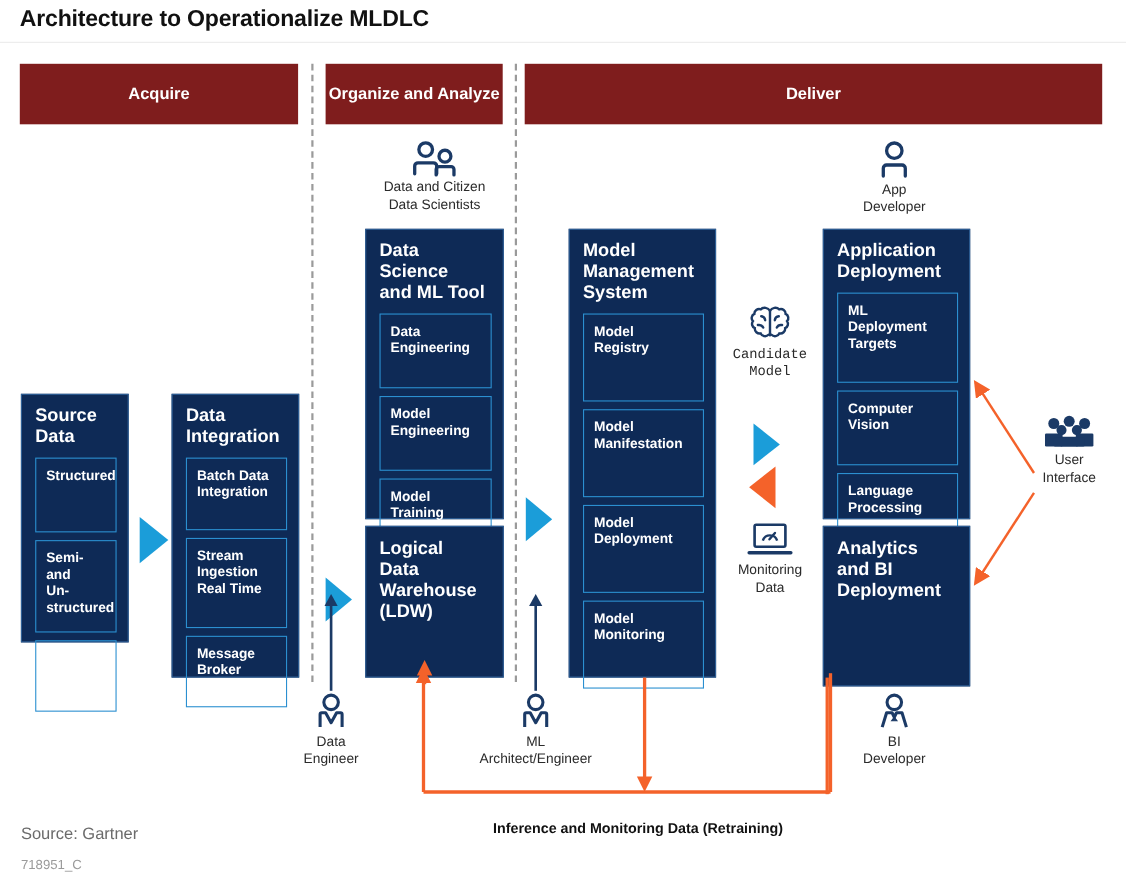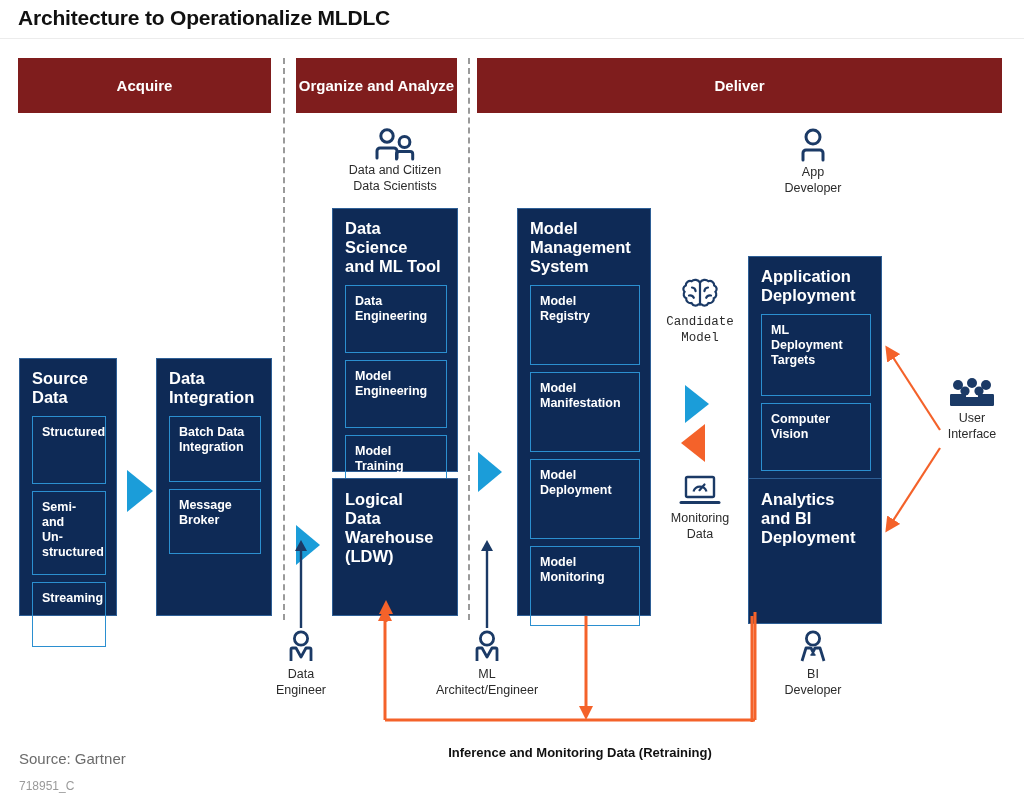--- a/index.html
+++ b/index.html
@@ -92,41 +92,44 @@
     <span>Organize and
 Analyze</span>
   </div>
   <div class="abs phasebar" style="left:477px;top:58px;width:525px;height:55px;">
     <span>Deliver</span>
   </div>
 
   <div class="abs divider" style="left:283px;top:58px;height:562px;"></div>
   <div class="abs divider" style="left:468px;top:58px;height:562px;"></div>
 
-  <div class="abs group" style="left:19px;top:358px;width:98px;height:258px;">
+  <div class="abs group" style="left:19px;top:358px;width:98px;height:226px;">
     <div class="group-title">Source
 Data</div>
     <div class="sub" style="height:50px;">Structured</div>
     <div class="sub" style="height:66px;">Semi- and
 Un-
 structured</div>
     <div class="sub" style="height:47px;">Streaming</div>
   </div>
 
   <div class="abs" style="left:127px;top:470px;">
     <svg width="26" height="42" viewBox="0 0 26 42">
         <polygon points="0,0 26,21 0,42" fill="#1b9dd9"></polygon>
       </svg>
   </div>
 
   <div class="abs group" style="left:156px;top:358px;width:116px;height:258px;">
     <div class="group-title">Data
 Integration</div>
     <div class="sub" style="height:48px;">Batch Data
 Integration</div>
+    <div class="sub" style="height:64px;">Stream
+Ingestion
+Real Time</div>
     <div class="sub" style="height:47px;">Message
 Broker</div>
   </div>
 
   <div class="abs" style="left:296px;top:525px;">
     <svg width="24" height="40" viewBox="0 0 24 40">
         <polygon points="0,0 24,20 0,40" fill="#1b9dd9"></polygon>
       </svg>
   </div>
 
@@ -225,21 +228,21 @@
     <span>
       <svg width="34" height="34" viewBox="0 0 34 34" fill="none" stroke="#1b3a66" stroke-width="3">
         <circle cx="17" cy="9" r="7"></circle>
         <path d="M7 32 v-7 a3 3 0 0 1 3-3 h14 a3 3 0 0 1 3 3 v7" stroke-linecap="round"></path>
       </svg>
     </span>
     <span class="lbl">App
 Developer</span>
   </div>
 
-  <div class="abs group" style="left:748px;top:208px;width:134px;height:264px;margin-top:48px;">
+  <div class="abs group" style="left:748px;top:208px;width:134px;height:264px;">
     <div class="group-title">Application
 Deployment</div>
     <div class="sub" style="height:64px;">ML
 Deployment
 Targets</div>
     <div class="sub" style="height:50px;">Computer
 Vision</div>
     <div class="sub" style="height:50px;">Language
 Processing</div>
   </div>

